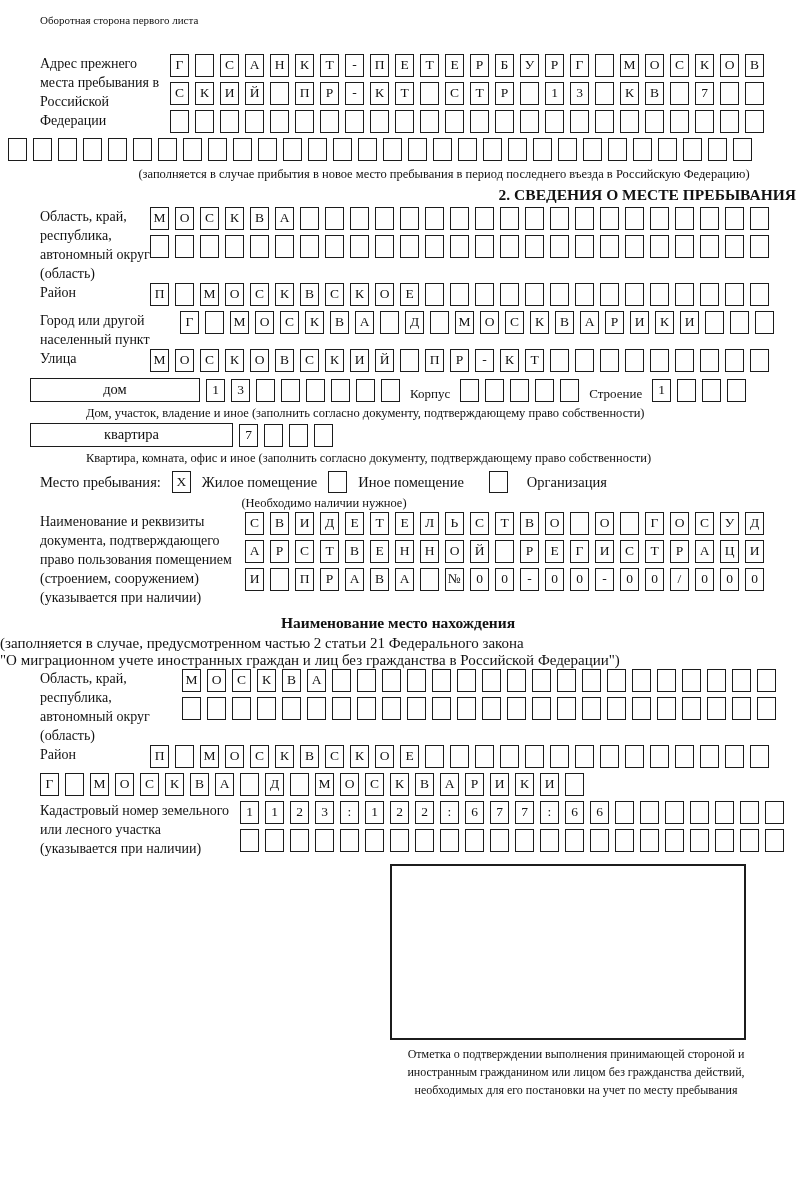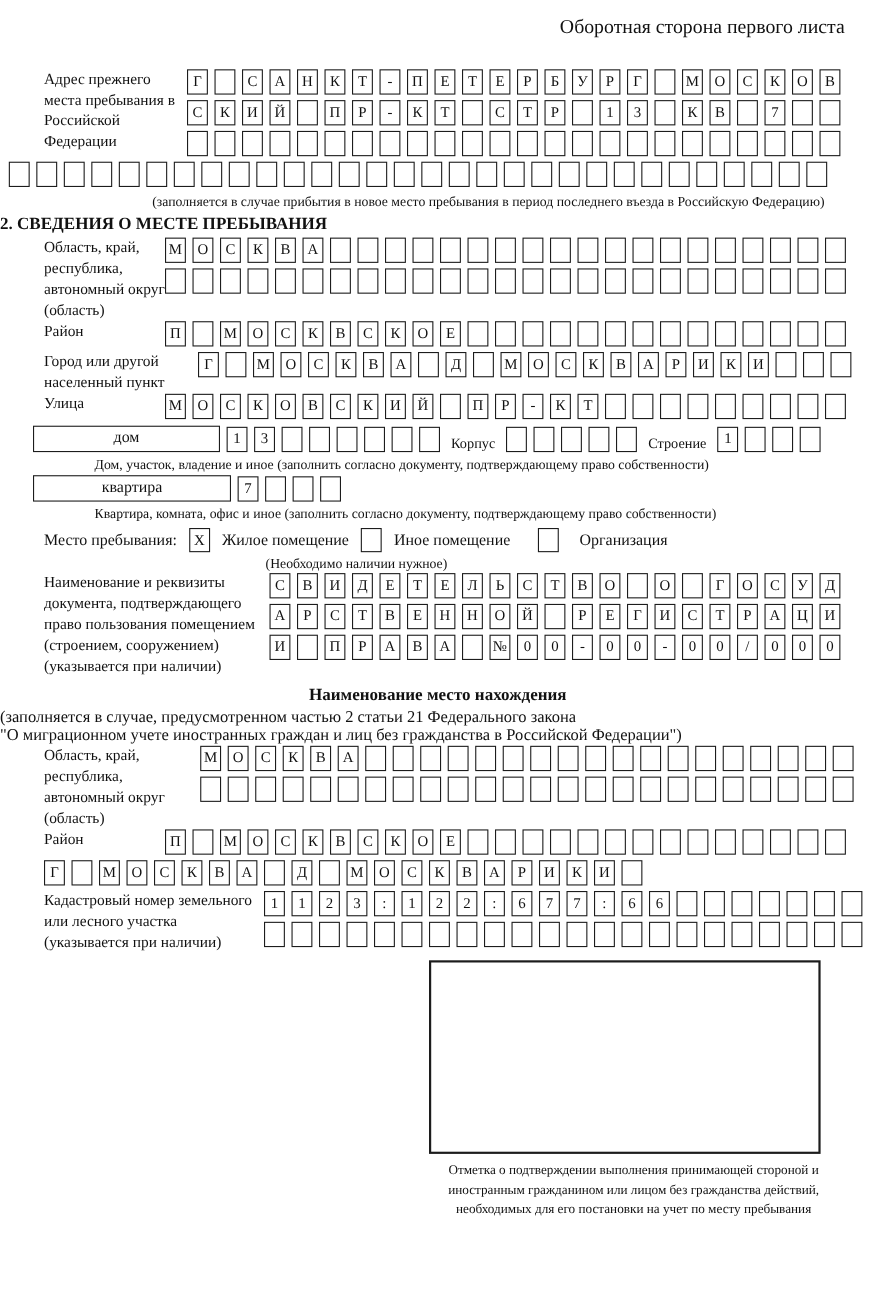--- a/index.html
+++ b/index.html
@@ -1,44 +1,44 @@
 <!DOCTYPE html>
 <html><head>
 <meta charset="utf-8">
 <style>
   html,body { margin:0; padding:0; background:#fff; }
   body {
     width:800px; height:1180px; overflow:hidden;
     font-family:"Liberation Serif","DejaVu Serif",serif; color:#111;
   }
   .page { box-sizing:border-box; padding:14px 0 0 40px; width:800px; }
-  .header-note { text-align:right; padding-right:32px; font-size:18px; margin-bottom:28px; }
+  .header-note { padding-right:32px; font-size:11px; margin-bottom:28px; }
 
   .group { display:flex; }
   .lbl { font-size:14px; line-height:19px; flex-shrink:0; }
   .w130{width:130px} .w110{width:110px} .w140{width:140px} .w205{width:205px}
   .w142{width:142px} .w190{width:190px} .w200{width:200px}
 
   .cellrow { display:flex; gap:6px; margin-bottom:5px; height:23px; }
   .cellrow.nomb { margin-bottom:0; }
   .cell {
     width:19px; height:23px; box-sizing:border-box; border:1.5px solid #1c1c1c;
     text-align:center; font-size:13.5px; line-height:20px; flex-shrink:0;
   }
   .fullrow { margin-left:-32px; }
 
   .caption { font-size:12.5px; line-height:17px;padding-left:46px; }
   .center { margin-left:-40px; width:796px; text-align:center; }
-  .sec-title { font-weight:bold; font-size:15.5px; line-height:20px; text-align:left;
+  .sec-title { font-weight:bold; font-size:15.5px; line-height:20px; text-align:right;
                margin:2px 0 2px -40px; width:796px; }
 
   .house-row { display:flex; align-items:flex-end; gap:6px; margin-left:-10px; height:25px; margin-bottom:3px; }
   .wbox { display:inline-block; box-sizing:border-box; border:1.6px solid #1c1c1c; height:24px;
           text-align:center; font-size:14.5px; line-height:21px; flex-shrink:0; }
-  .bw170{width:170px} .bw205{width:180px}
+  .bw170{width:170px} .bw205{width:203px}
   .inl { font-size:13px; padding:0 4px; white-space:nowrap; }
 
   .chk-row { display:flex; align-items:center; gap:11px; font-size:14.5px; height:26px; margin-top:2px; }
   .chkbox { width:19px; height:22px; box-sizing:border-box; border:1.5px solid #1c1c1c;
             text-align:center; font-size:13.5px; line-height:19px; flex-shrink:0; }
   .ml14 { margin-left:14px; } .ml8 { margin-left:8px; }
   .chk-note { font-size:12.5px; line-height:17px; margin-left:134px; width:300px; text-align:center; }
 
   .fact-title { font-weight:bold; font-size:15.5px; line-height:20px; text-align:center;
                 margin:6px 0 2px -40px; width:796px; }

